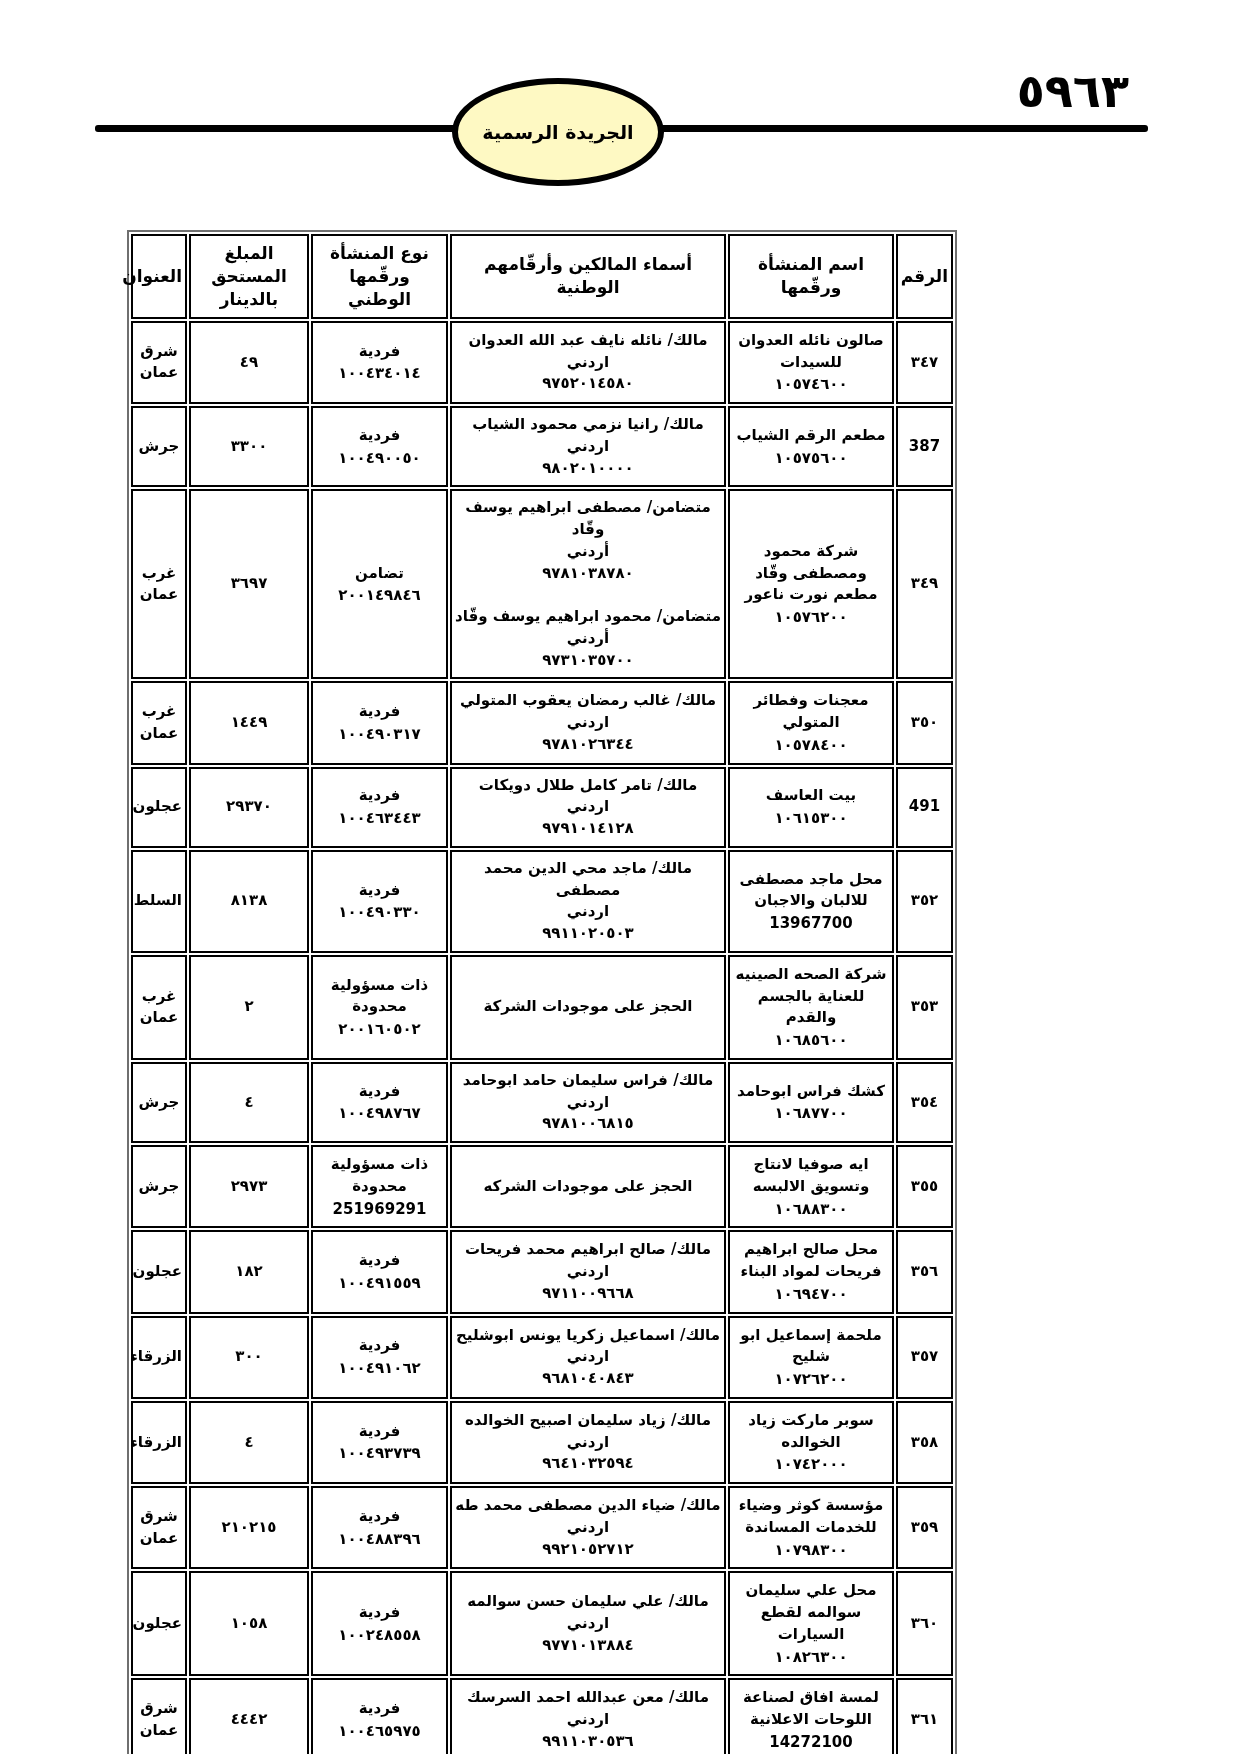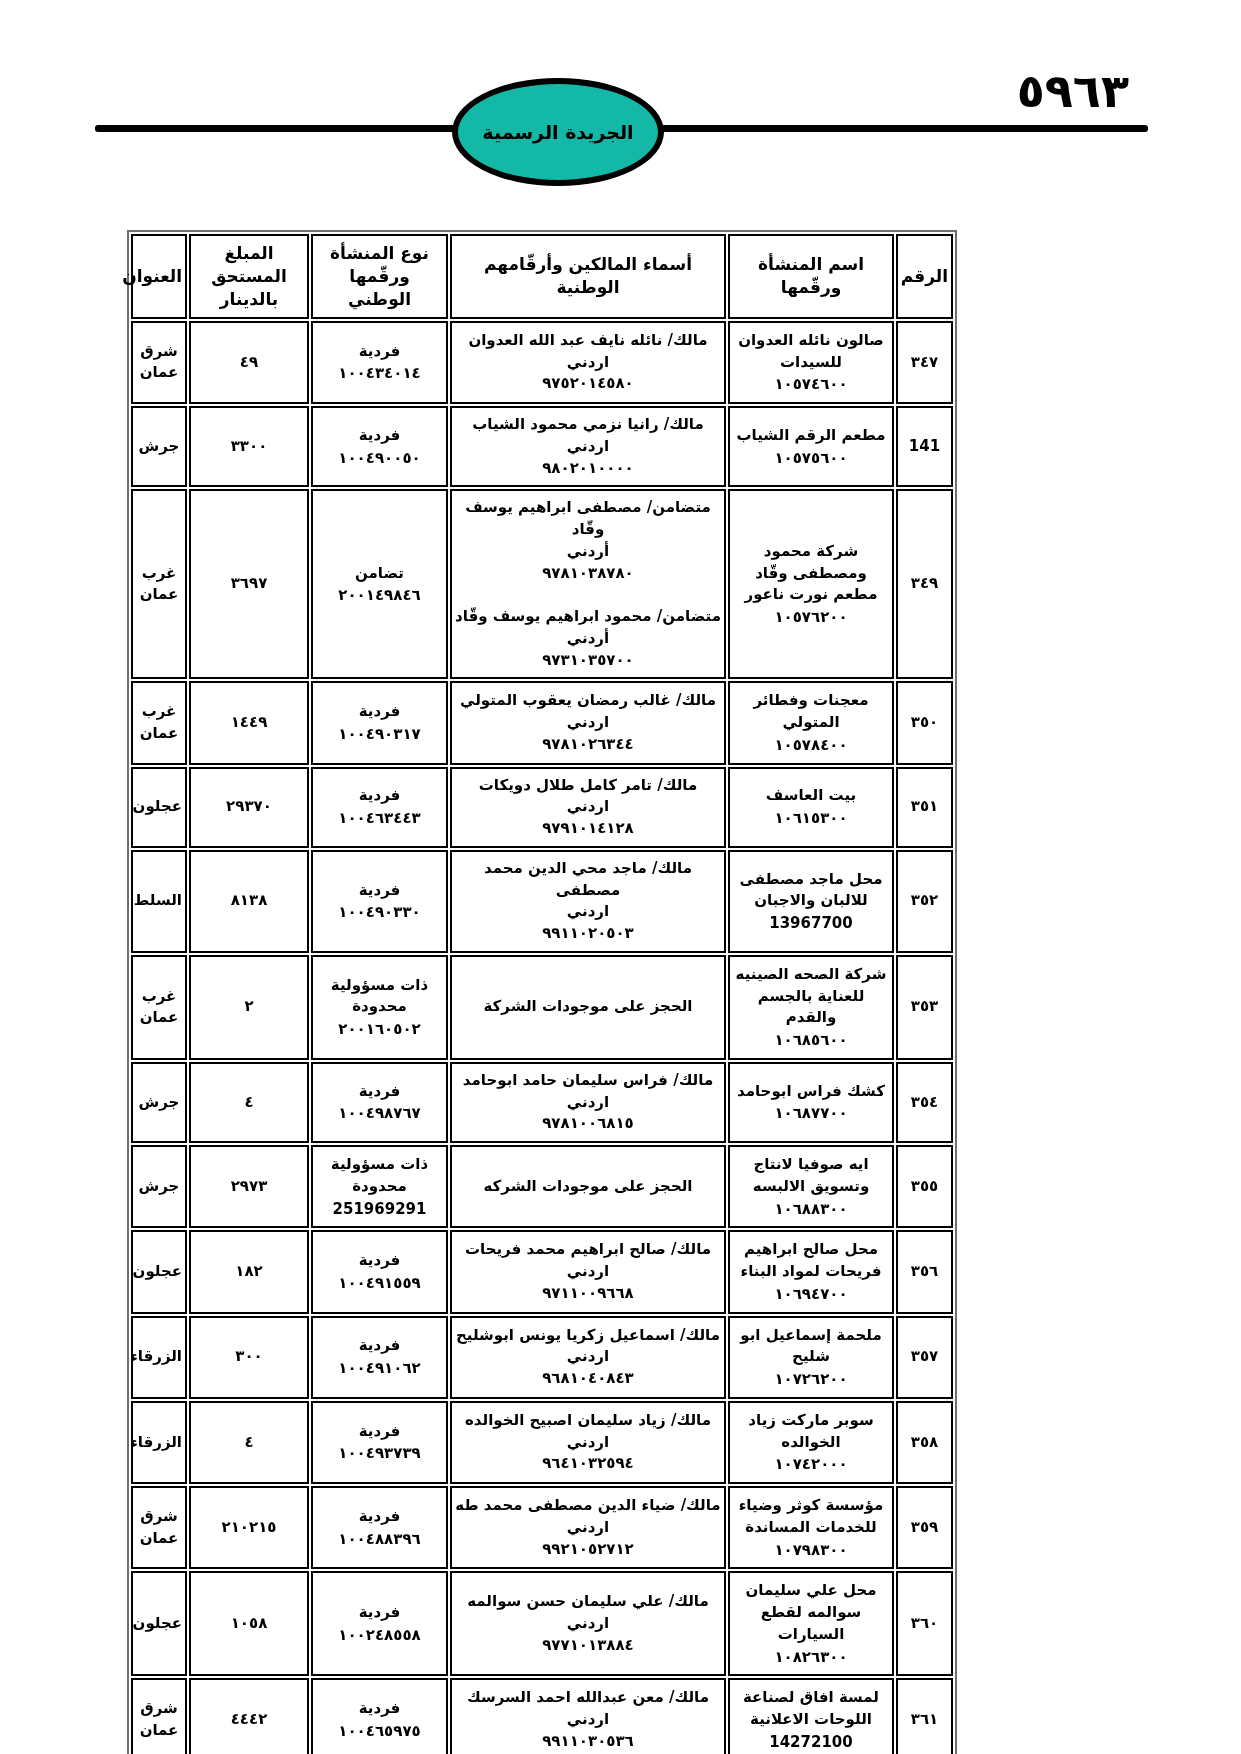--- a/index.html
+++ b/index.html
@@ -12,21 +12,21 @@
   .page-number{
     position:absolute;top:68px;right:112px;
     font-size:46px;letter-spacing:2px;line-height:1;
   }
   .rule{
     position:absolute;top:125px;left:95px;width:1053px;height:7px;
     background:#000;border-radius:3px;
   }
   .oval{
     position:absolute;top:78px;left:452px;width:200px;height:96px;
-    border:6px solid #000;border-radius:50%;background:#14b8a6;
+    border:6px solid #000;border-radius:50%;background:#fef9c3;
     display:flex;align-items:center;justify-content:center;
     font-size:19px;z-index:2;
   }
   .table-wrap{margin:0 284px 0 145px;}
   table{
     width:812px;table-layout:fixed;
     border-collapse:separate;border-spacing:2px;
     border:2px solid #6f6f6f;background:#fff;
   }
   th,td{
@@ -83,21 +83,21 @@
 اردني
 ٩٧٥٢٠١٤٥٨٠</td>
             <td>
               <div class="cell-sub">فردية</div>
               <div class="cell-sub">١٠٠٤٣٤٠١٤</div>
             </td>
             <td>٤٩</td>
             <td>شرق عمان</td>
           </tr>
           <tr>
-            <td>141</td>
+            <td>387</td>
             <td>
               <div class="cell-sub">مطعم الرقم الشياب</div>
               <div class="cell-sub">١٠٥٧٥٦٠٠</div>
             </td>
             <td class="owners-cell">مالك/ رانيا نزمي محمود الشياب
 اردني
 ٩٨٠٢٠١٠٠٠٠</td>
             <td>
               <div class="cell-sub">فردية</div>
               <div class="cell-sub">١٠٠٤٩٠٠٥٠</div>
@@ -135,21 +135,21 @@
 اردني
 ٩٧٨١٠٢٦٣٤٤</td>
             <td>
               <div class="cell-sub">فردية</div>
               <div class="cell-sub">١٠٠٤٩٠٣١٧</div>
             </td>
             <td>١٤٤٩</td>
             <td>غرب عمان</td>
           </tr>
           <tr>
-            <td>٣٥١</td>
+            <td>491</td>
             <td>
               <div class="cell-sub">بيت العاسف</div>
               <div class="cell-sub">١٠٦١٥٣٠٠</div>
             </td>
             <td class="owners-cell">مالك/ تامر كامل طلال دويكات
 اردني
 ٩٧٩١٠١٤١٢٨</td>
             <td>
               <div class="cell-sub">فردية</div>
               <div class="cell-sub">١٠٠٤٦٣٤٤٣</div>

